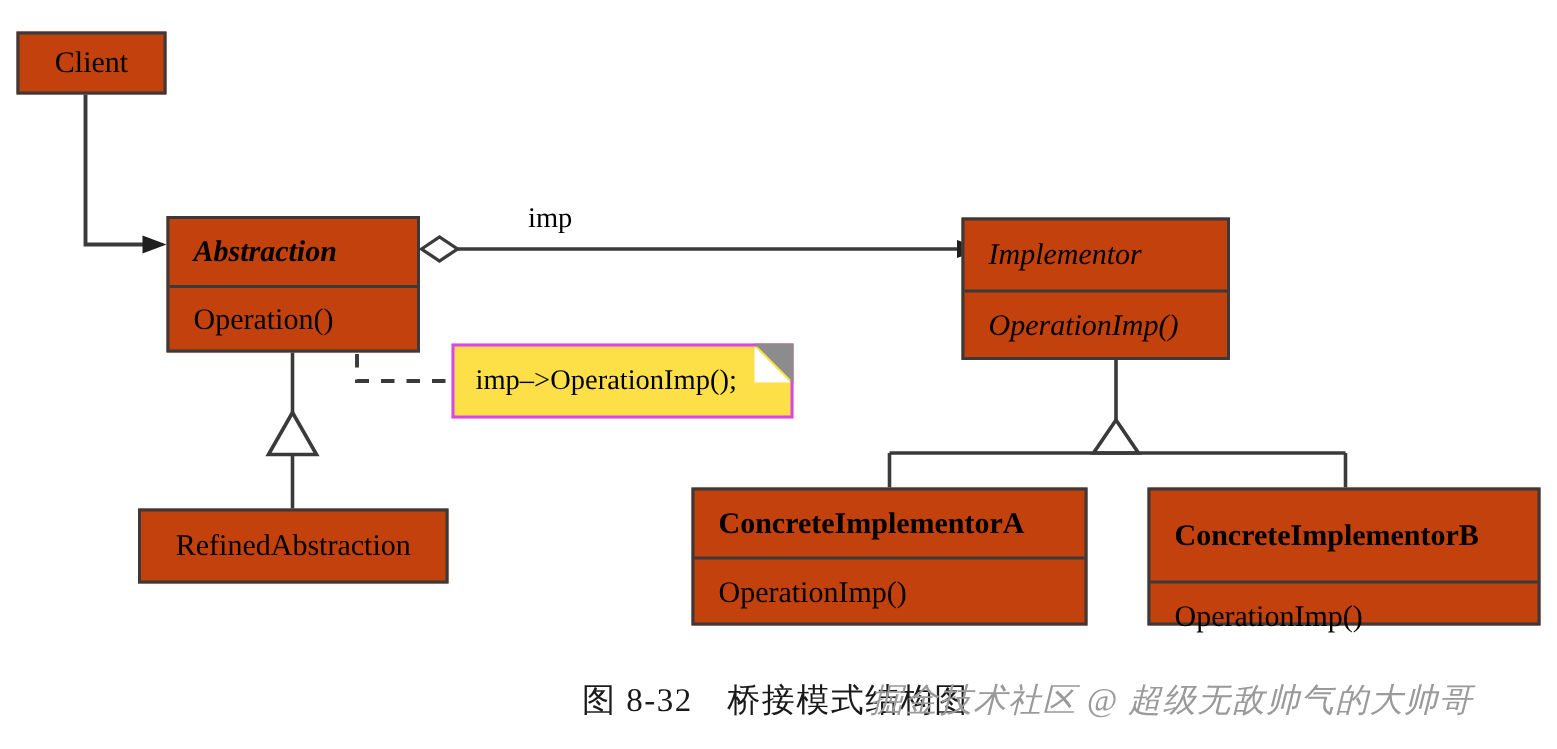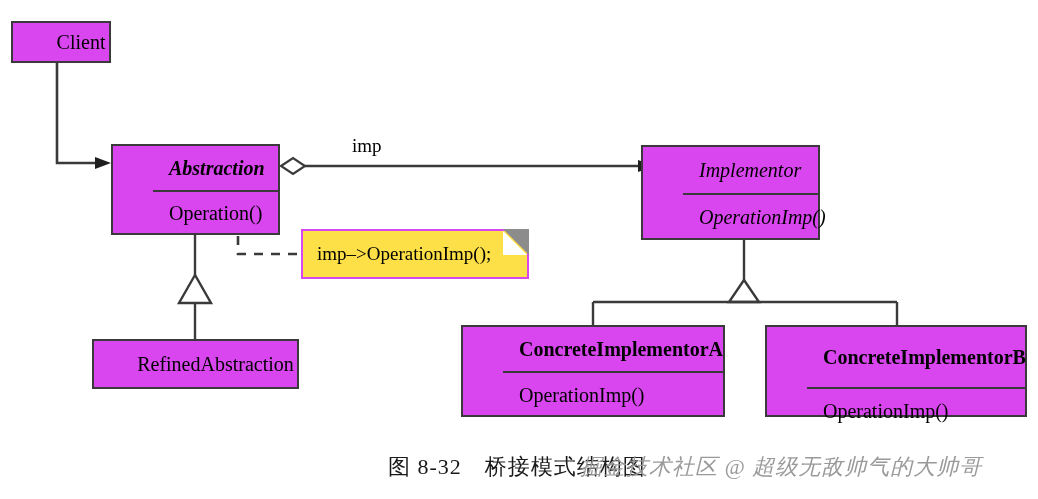--- a/index.html
+++ b/index.html
@@ -17,24 +17,23 @@
   }
   svg.layer {
     position: absolute;
     left: 0;
     top: 0;
     width: 1038px;
     height: 499px;
   }
   .uml-box {
     position: absolute;
-    background: #d946ef;
+    background: #c2410c;
     border: 2px solid #3a3a3a;
     box-sizing: border-box;
-    padding-left: 40px;
   }
   .uml-compartment {
     display: flex;
     align-items: center;
     box-sizing: border-box;
     padding-left: 16px;
     white-space: nowrap;
   }
   .divider {
     border-top: 2px solid #3a3a3a;

